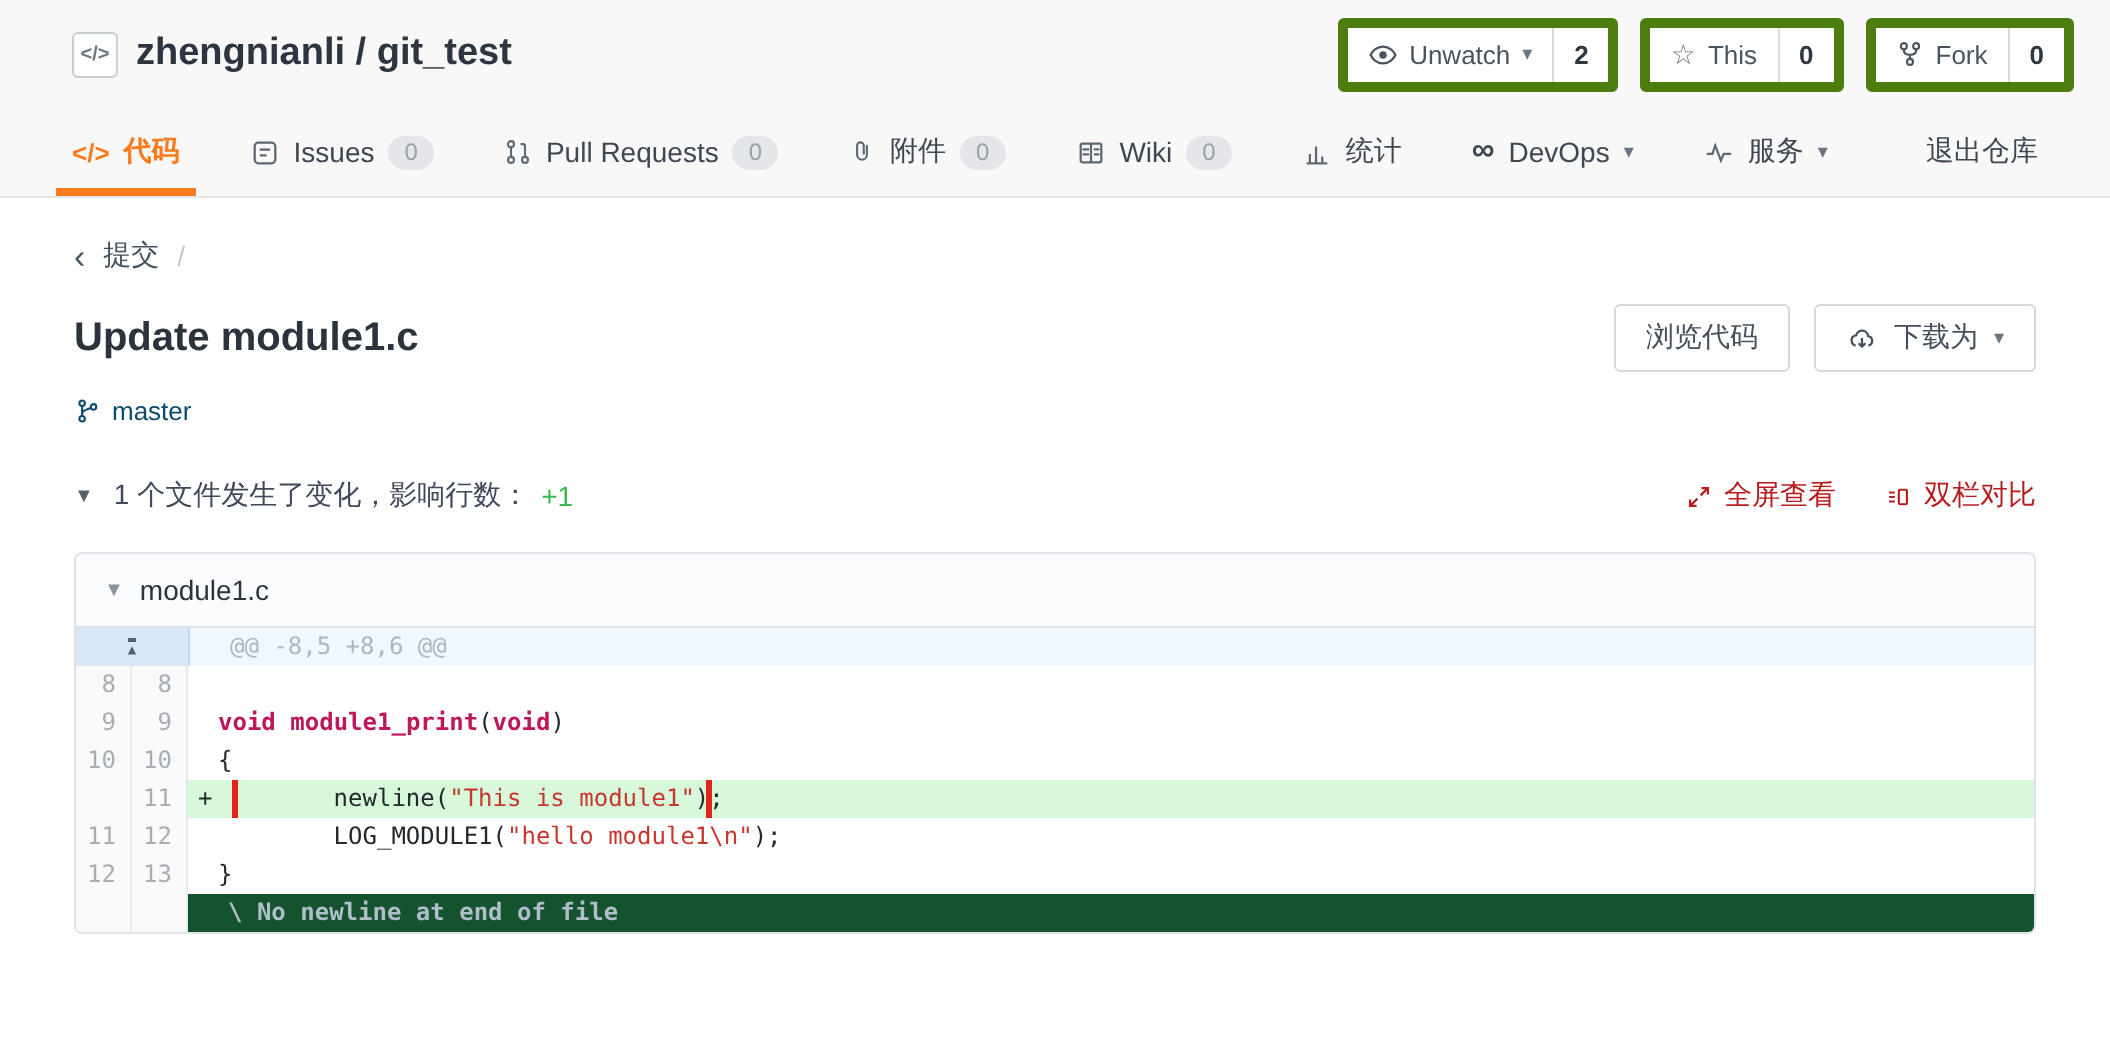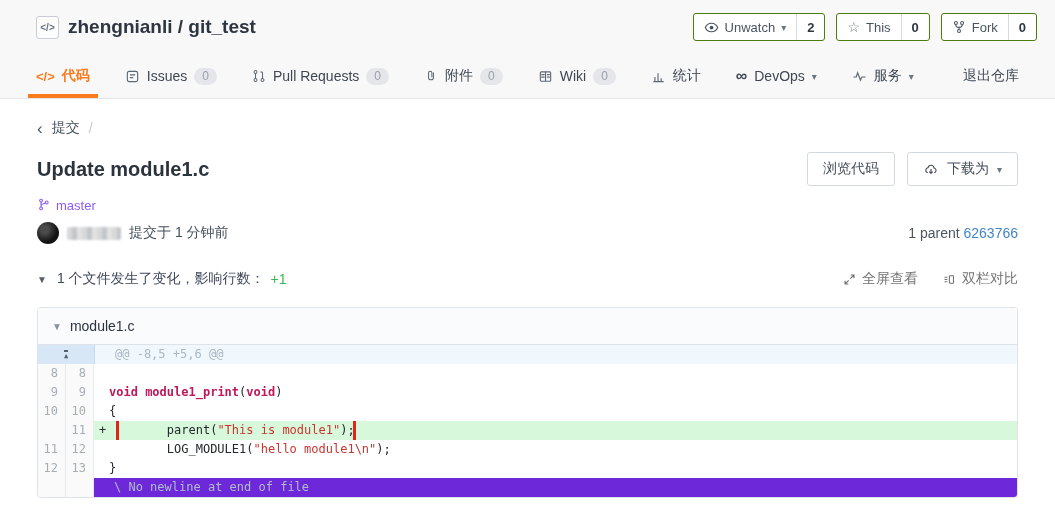--- a/index.html
+++ b/index.html
@@ -7,21 +7,21 @@
     font-family:"Liberation Sans","DejaVu Sans",sans-serif; color:#40485b; }
 
   
   .topbar { background:#f8f8f8; border-bottom:1px solid #e3e7eb; }
   .repo-row { height:54px; display:flex; align-items:center; padding:0 18px 0 36px; }
   .repo-icon-box { width:23px; height:23px; border:1px solid #c7ced5; border-radius:3px;
     background:#fdfdfd; color:#6b7682; font-size:10px; font-weight:bold;
     display:flex; align-items:center; justify-content:center; margin-right:9px; }
   .repo-title { font-size:19px; font-weight:bold; color:#2d3540; }
   .repo-actions { margin-left:auto; display:flex; gap:11px; }
-  .btn-group { display:flex; align-items:stretch; background:#fff; border:1px solid #4d7c0f;
+  .btn-group { display:flex; align-items:stretch; background:#fff; border:5px solid #4d7c0f;
     border-radius:3px; font-size:13px; color:#4a5460; cursor:pointer; }
   .bg-label { display:flex; align-items:center; gap:6px; padding:5px 10px; }
   .bg-count { display:flex; align-items:center; padding:5px 10px; border-left:1px solid #d5dade;
     font-weight:bold; color:#2f3742; }
   .caret { font-size:10px; color:#6b7682; }
 
   
   .nav { height:44px; display:flex; align-items:stretch; padding:0 36px; font-size:14px; }
   .tab { display:flex; align-items:center; gap:7px; position:relative; color:#3e4752;
     margin-right:35px; cursor:pointer; white-space:nowrap; }
@@ -41,56 +41,56 @@
   .bc-chev { font-size:17px; line-height:1; color:#4a5560; cursor:pointer; }
   .bc-back { cursor:pointer; }
   .bc-sep { color:#c3cad1; }
 
   .title-row { margin-top:15px; display:flex; align-items:center; }
   .commit-title { font-size:20px; font-weight:bold; color:#2b333d; }
   .title-actions { margin-left:auto; display:flex; gap:12px; }
   .btn { display:flex; align-items:center; gap:8px; border:1px solid #d4d9de; border-radius:3px;
     background:#fff; padding:7px 15px; font-size:14px; color:#454f5b; cursor:pointer; }
 
-  .branch-row { margin-top:12px; display:flex; align-items:flex-start; gap:6px;
-    font-size:13px; color:#8b5cf6; }
+  .branch-row { margin-top:12px; display:flex; align-items:center; gap:6px;
+    font-size:13px; color:#0c4a6e; }
   .author-row { margin-top:9px; display:flex; align-items:center; font-size:14px; color:#454f5b; }
   .avatar { width:22px; height:22px; border-radius:50%;
     background:radial-gradient(circle at 35% 35%, #4a4a4a 0 18%, #141414 60%); margin-right:8px; }
   .blur-name { width:54px; height:13px; margin-right:8px; border-radius:2px;
     background:repeating-linear-gradient(90deg,#d8d8d8 0 5px,#c3c6c9 5px 10px,#e2e2e2 10px 15px);
     filter:blur(1.2px); cursor:pointer; }
   .parent-info { margin-left:auto; font-size:14px; color:#4a5560; }
   .parent-hash { color:#4285c5; cursor:pointer; }
 
   .summary-row { margin-top:26px; display:flex; align-items:center; font-size:14px; color:#40485b; }
   .sum-caret { font-size:10px; color:#55606b; margin-right:10px; cursor:pointer; }
   .added-count { color:#3cb850; margin-left:6px; }
   .view-opts { margin-left:auto; display:flex; gap:24px; }
-  .view-opt { display:flex; align-items:center; gap:6px; cursor:pointer; color:#737373; }
+  .view-opt { display:flex; align-items:center; gap:6px; cursor:pointer; color:#b91c1c; }
 
   
   .diff-panel { margin-top:19px; border:1px solid #dde3e8; border-radius:4px; overflow:hidden; }
   .file-header { background:#fafbfc; border-bottom:1px solid #dde3e8; padding:10px 14px;
     display:flex; align-items:center; gap:8px; }
   .fh-caret { font-size:10px; color:#8a949e; cursor:pointer; }
   .file-name { font-size:14px; font-weight:normal; color:#2b333d; }
 
   .diff-body { font-family:"DejaVu Sans Mono","Liberation Mono",monospace; font-size:12px; }
   .drow { display:flex; line-height:19px; height:19px; }
   .gut { width:28px; flex:none; text-align:right; padding-right:7px; color:#a6adb5;
     background:#fafafa; border-right:1px solid #e8ebee; }
   .ghunk { width:57px; flex:none; background:#d7e7f6; border-right:1px solid #c6daed;
     display:flex; align-items:center; justify-content:center; cursor:pointer; }
   .exp { font-size:7px; color:#55606b; border-top:2px solid #55606b; padding-top:1px; line-height:1; }
   .code { flex:1; white-space:pre; color:#24292e; position:relative; overflow:hidden; }
   .marker { display:inline-block; width:15px; padding-left:5px; }
   .hunk .code { background:#f1f8fd; color:#a9b7c4; padding-left:20px; }
   .added .code { background:#d7f8da; }
-  .nonewline .code { background:#6d28d9; color:#b0becb; padding-left:20px; }
+  .nonewline .code { background:#14532d; color:#b0becb; padding-left:20px;font-weight:bold; }
   .kw, .fn { font-weight:bold; color:#be185d; }
   .str { color:#c9352f; }
   .red-annotation { position:absolute; left:22px; top:-8px; width:240px; height:30px;
     border:3px solid #e1251b; z-index:2; pointer-events:none; }
 
   svg { display:block; }
 </style>
 </head>
 <body>
 
@@ -240,29 +240,20 @@
       <svg width="13" height="13" viewBox="0 0 16 16" fill="none" stroke="currentColor" stroke-width="1.3">
         <circle cx="5" cy="3.2" r="1.7"></circle>
           <circle cx="12" cy="5.5" r="1.7"></circle>
           <circle cx="5" cy="12.8" r="1.7"></circle>
         <path d="M5 4.9v6.2M5 9.5c0-2 2.5-2.3 5.2-3.3"></path>
       </svg>
     </span>
     <span>master</span>
   </div>
 
-  <div class="author-row">
-    <span class="avatar"></span>
-    <span class="blur-name"></span>
-    <span>提交于 1 分钟前</span>
-    <span class="parent-info">
-      <span>1 parent</span>
-      <span class="parent-hash">6263766</span>
-    </span>
-  </div>
 
   <div class="summary-row">
     <span class="sum-caret">▼</span>
     <span>1 个文件发生了变化，影响行数：</span>
     <span class="added-count">+1</span>
     <div class="view-opts">
       <span class="view-opt">
         <span>
           <svg width="13" height="13" viewBox="0 0 16 16" fill="none" stroke="currentColor" stroke-width="1.4">
             <path d="M9.5 2.5h4v4M6.5 13.5h-4v-4M13.2 2.8L9 7M2.8 13.2L7 9"></path>
@@ -285,41 +276,41 @@
   <div class="diff-panel">
     <div class="file-header">
       <span class="fh-caret">▼</span>
       <span class="file-name">module1.c</span>
     </div>
     <div class="diff-body">
         <div class="drow hunk">
           <div class="ghunk">
             <span class="exp">▲</span>
           </div>
-          <div class="code">@@ -8,5 +5,6 @@</div>
+          <div class="code">@@ -8,5 +8,6 @@</div>
         </div>
         <div class="drow context">
           <div class="gut">8</div>
           <div class="gut">8</div>
           <div class="code"><span class="marker"> </span></div>
         </div>
         <div class="drow context">
           <div class="gut">9</div>
           <div class="gut">9</div>
           <div class="code"><span class="marker"> </span><span class="kw">void</span><span> </span><span class="fn">module1_print</span><span>(</span><span class="kw">void</span><span>)</span></div>
         </div>
         <div class="drow context">
           <div class="gut">10</div>
           <div class="gut">10</div>
           <div class="code"><span class="marker"> </span><span>{</span></div>
         </div>
         <div class="drow added">
           <div class="gut"></div>
           <div class="gut">11</div>
-          <div class="code"><span class="marker">+</span><span>        parent(</span><span class="str">"This is module1"</span><span>);</span><div class="red-annotation"></div></div>
+          <div class="code"><span class="marker">+</span><span>        newline(</span><span class="str">"This is module1"</span><span>);</span><div class="red-annotation"></div></div>
         </div>
         <div class="drow context">
           <div class="gut">11</div>
           <div class="gut">12</div>
           <div class="code"><span class="marker"> </span><span>        LOG_MODULE1(</span><span class="str">"hello module1\n"</span><span>);</span></div>
         </div>
         <div class="drow context">
           <div class="gut">12</div>
           <div class="gut">13</div>
           <div class="code"><span class="marker"> </span><span>}</span></div>

